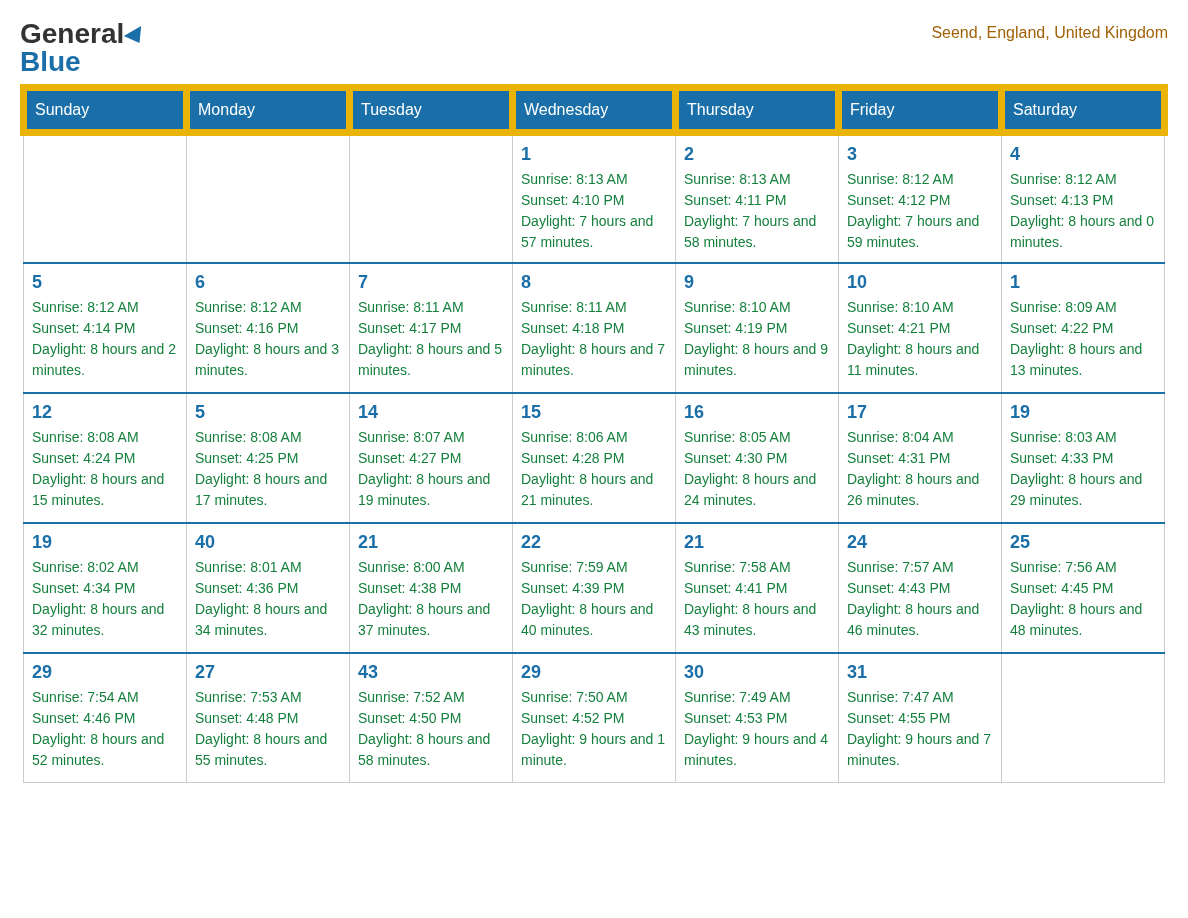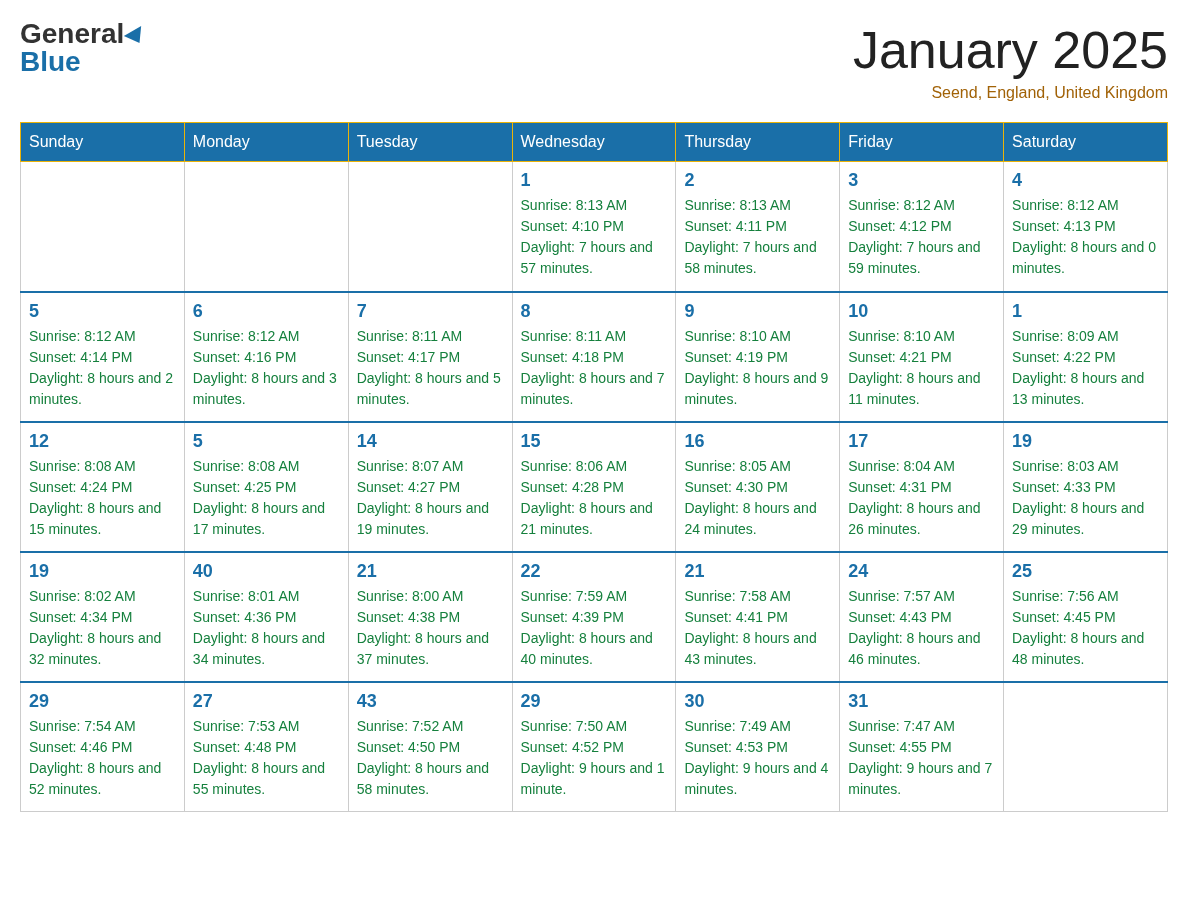--- a/index.html
+++ b/index.html
@@ -7,21 +7,21 @@
       font-family: Arial, sans-serif;
       background: #fff;
       width: 1188px;
       min-height: 918px;
       padding: 20px;
     }
     .header {
       display: flex;
       justify-content: space-between;
       align-items: flex-start;
-      margin-bottom: 20px;
+      margin-bottom: 8px;
     }
     .logo {
       display: flex;
       flex-direction: column;
       align-items: flex-start;
     }
     .logo-general {
       font-size: 28px;
       font-weight: bold;
       color: #333;
@@ -65,21 +65,21 @@
       border-collapse: collapse;
       table-layout: fixed;
     }
     .calendar th {
       background-color: #1a6fa8;
       color: #fff;
       text-align: left;
       padding: 10px 8px;
       font-size: 16px;
       font-weight: normal;
-      border: 1px solid #eab308;
+      border: 7px solid #eab308;
     }
     .calendar td {
       vertical-align: top;
       padding: 8px;
       border: 1px solid #ccc;
       height: 130px;
       font-size: 13px;
       color: #333;
     }
     .day-number {
@@ -107,21 +107,20 @@
 <div class="header">
   <div class="logo">
     <div>
       <span class="logo-general">General</span><span class="logo-triangle"></span>
     </div>
     <div>
       <span class="logo-blue">Blue</span>
     </div>
   </div>
   <div class="title-section">
-    <div class="month-title">January 2025</div>
     <div class="location">Seend, England, United Kingdom</div>
   </div>
 </div>
 
 <table class="calendar">
   <thead>
     <tr>
     <th>Sunday</th>
         <th>Monday</th>
         <th>Tuesday</th>

